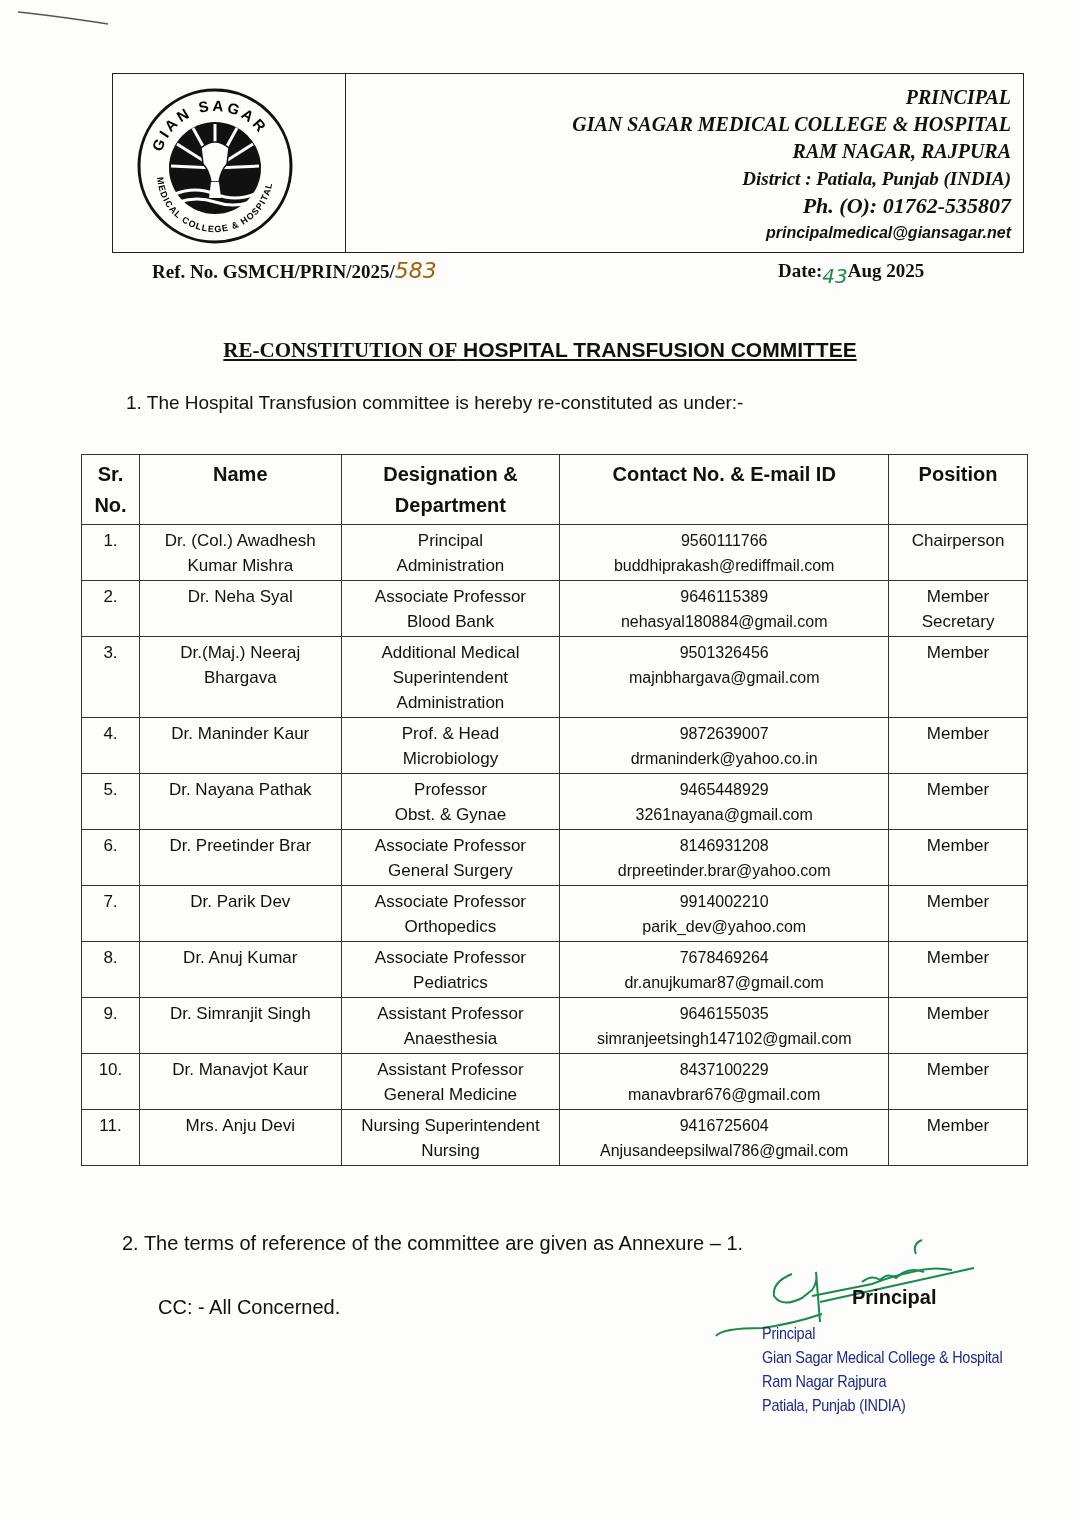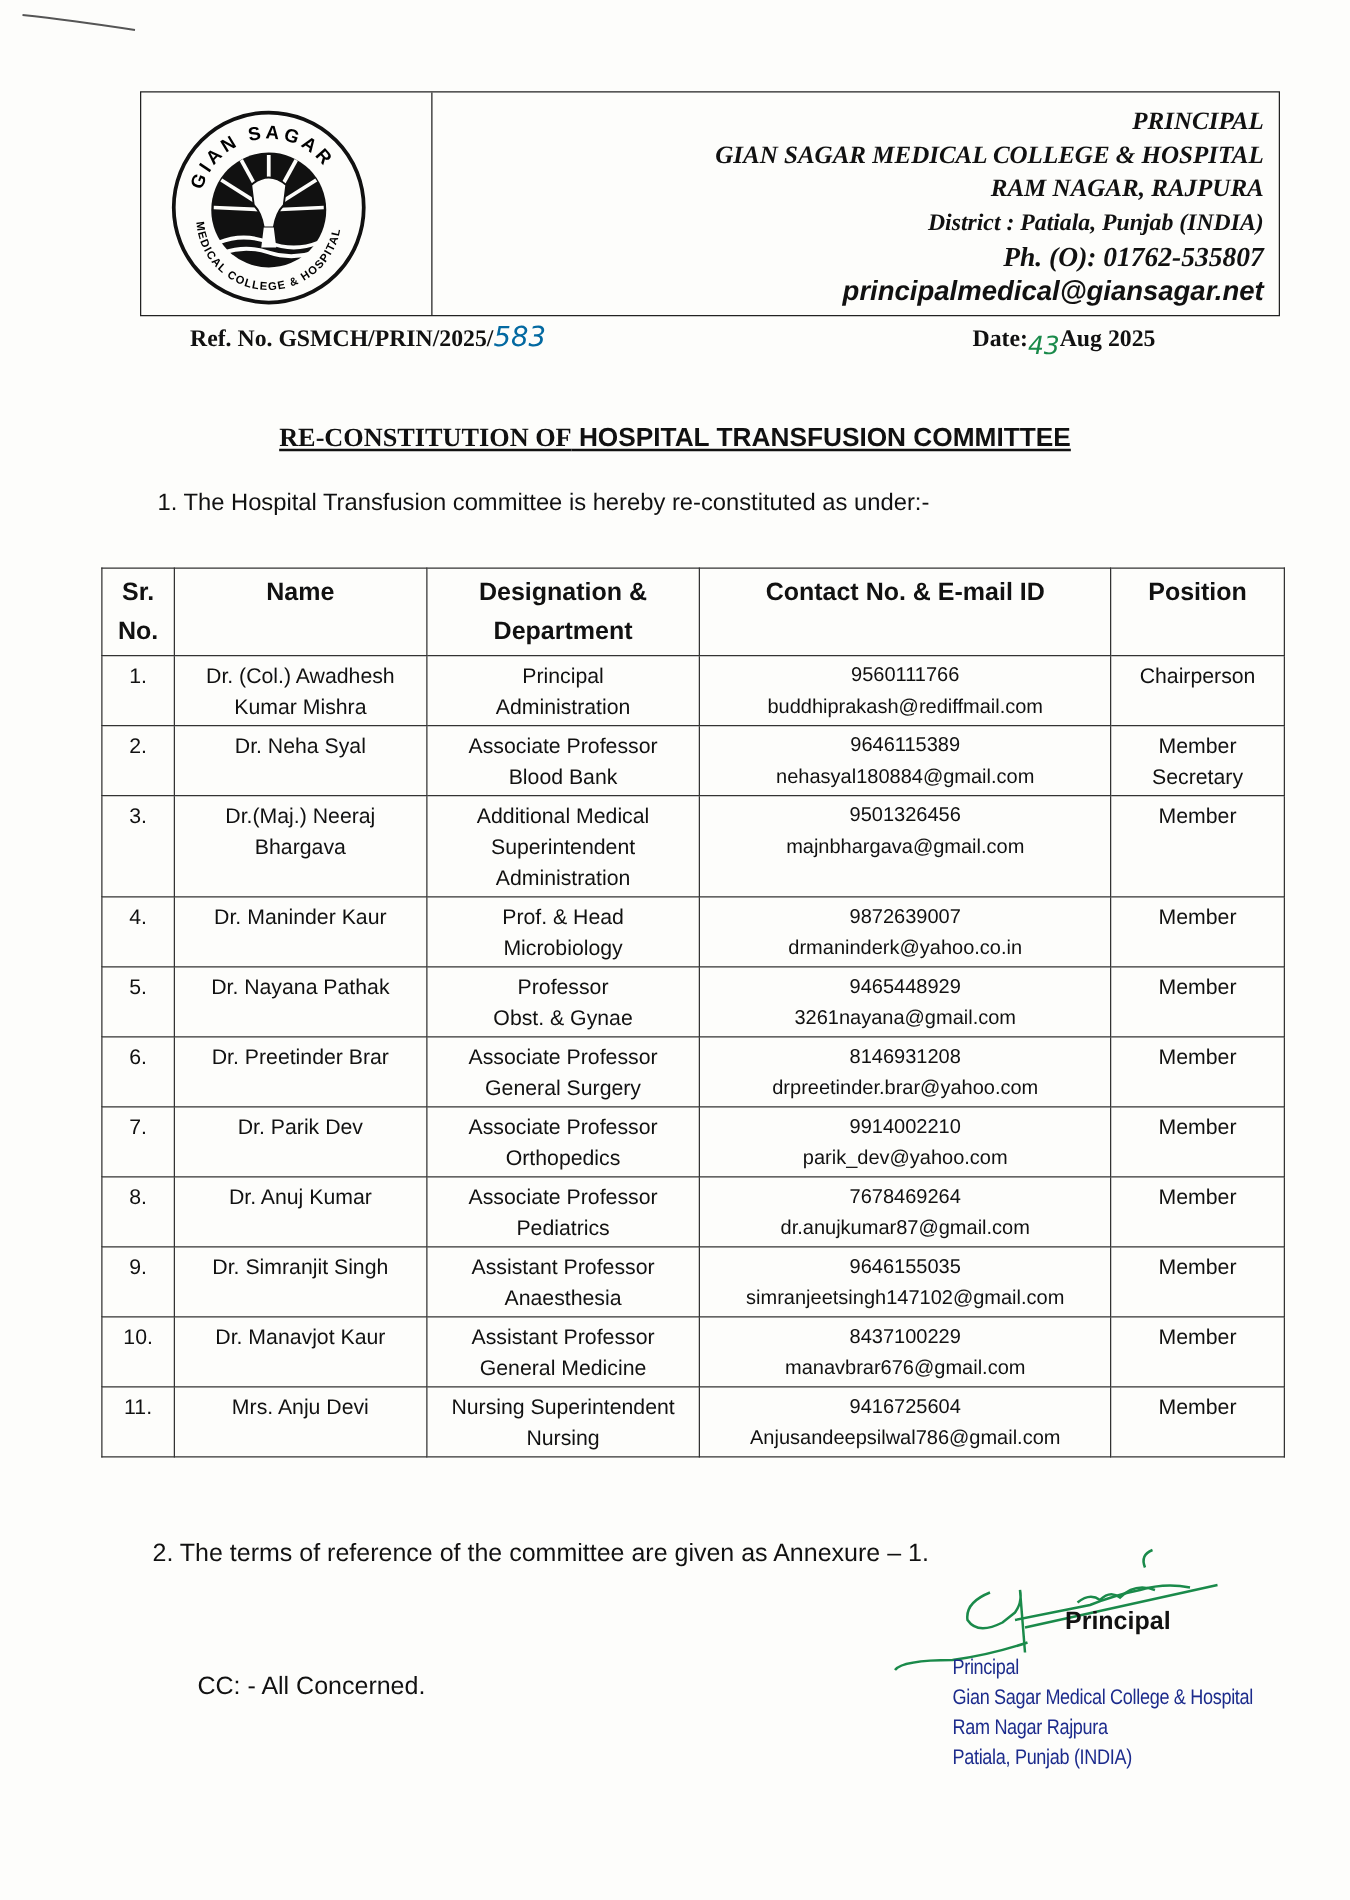--- a/index.html
+++ b/index.html
@@ -7,36 +7,36 @@
   .scan-mark { position:absolute; left:16px; top:8px; width:95px; height:18px; }
   .letterhead { position:absolute; left:112px; top:73px; width:910px; height:178px; border:1.5px solid #222; }
   .logo-cell { position:absolute; left:0; top:0; width:232px; height:178px; border-right:1.5px solid #222; }
   .logo { position:absolute; left:22px; top:12px; width:160px; height:160px; }
   .lh-text { position:absolute; right:12px; top:10px; text-align:right; font-family:"Liberation Serif", serif; font-style:italic; font-weight:bold; line-height:27px; }
   .lh-text .l1 { font-size:20px; }
   .lh-text .l2 { font-size:20px; }
   .lh-text .l3 { font-size:20px; }
   .lh-text .l4 { font-size:19px; }
   .lh-text .l5 { font-size:22px; }
-  .lh-text .l6 { font-family:"Liberation Sans", sans-serif; font-size:22px; }
+  .lh-text .l6 { font-family:"Liberation Sans", sans-serif; font-size:16px; }
   .ref { position:absolute; left:152px; top:258px; font-family:"Liberation Serif", serif; font-weight:bold; font-size:19px; }
-  .ref .hw { font-family:"DejaVu Sans", sans-serif; font-weight:normal; color:#0369a1; font-size:22px; font-style:italic; }
+  .ref .hw { font-family:"DejaVu Sans", sans-serif; font-weight:normal; color:#a16207; font-size:22px; font-style:italic; }
   .date { position:absolute; left:778px; top:258px; font-family:"Liberation Serif", serif; font-weight:bold; font-size:19px; }
   .date .hw { font-family:"DejaVu Sans", sans-serif; font-weight:normal; color:#1a8a4a; font-size:20px; font-style:italic; position:relative; top:6px; }
   .title { position:absolute; left:0; width:1080px; top:338px; text-align:center; font-size:21px; font-weight:bold; }
   .title span { text-decoration:underline;text-align:right; }
   .title .serif { font-family:"Liberation Serif", serif; }
   .para1 { position:absolute; left:126px; top:392px; font-size:19px; }
   table.members { position:absolute; left:81px; top:454px; width:947px; border-collapse:collapse; font-size:17px; }
   table.members td, table.members th { border:1.5px solid #333; vertical-align:top; padding:3px 8px 2px 8px; line-height:25px; text-align:center; }
   table.members th { font-size:20px; font-weight:bold; padding-top:4px; line-height:31px; height:63px; }
   .c-sr { width:41px; } .c-name { width:185px; } .c-desig { width:202px; } .c-contact { width:312px; } .c-pos { width:122px; }
   .contact-phone { font-size:16px; } .contact-email { font-size:16px; }
   .para2 { position:absolute; left:122px; top:1232px; font-size:20px; }
-  .cc { position:absolute; left:158px; top:1338px; font-size:20px; }
+  .cc { position:absolute; left:158px; top:1296px; font-size:20px; }
   .signature { position:absolute; left:712px; top:1232px; width:300px; height:110px; }
   .sig-principal { position:absolute; left:852px; top:1286px; font-size:20px; font-weight:bold; }
   .stamp { position:absolute; left:762px; top:1322px; color:#1c2b8c; font-size:17px; line-height:24px; letter-spacing:-0.3px; }
   .stamp div { transform:scaleX(0.85); transform-origin:left; }
 </style>
 </head>
 <body>
 
 <svg class="scan-mark" viewBox="0 0 95 18">
     <path d="M2 4 Q40 8 92 16" stroke="#555" stroke-width="1.5" fill="none"></path>

